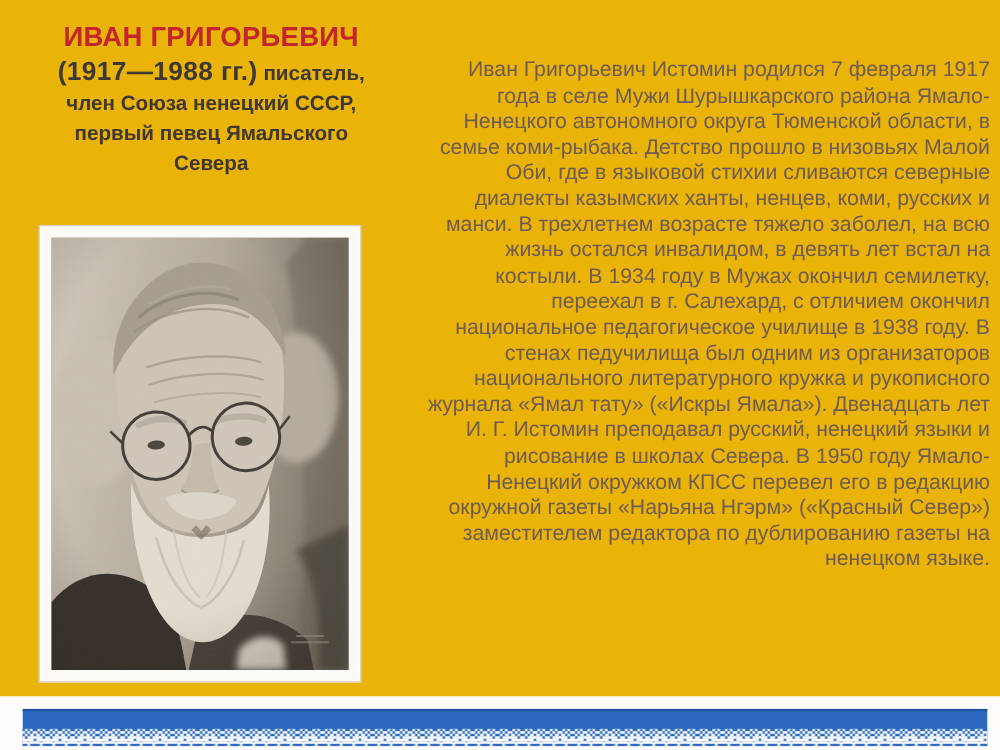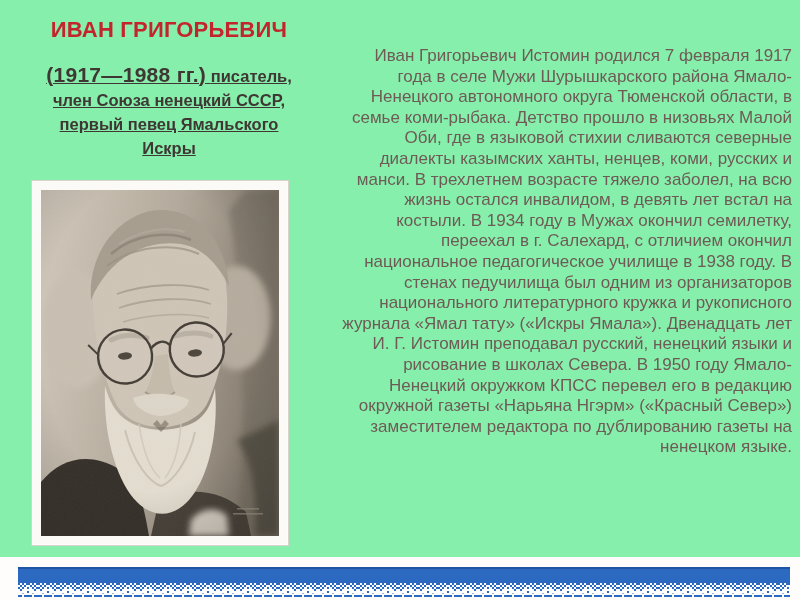--- a/index.html
+++ b/index.html
@@ -1,23 +1,23 @@
 <!DOCTYPE html>
 <html><head>
 <meta charset="utf-8">
 <style>
   html,body{margin:0;padding:0;}
   body{width:800px;height:600px;overflow:hidden;font-family:"Liberation Sans",sans-serif;}
 
-  .slide{position:relative;width:800px;height:600px;background:#86efac;}
+  .slide{position:relative;width:800px;height:600px;background:#eab308;}
 
   
   .left-panel{position:absolute;left:16px;top:16px;width:306px;text-align:center;}
   .main-title{color:#c2262c;font-weight:bold;font-size:22px;line-height:27px;letter-spacing:.2px;}
-  .subtitle{color:#3e3733;font-weight:bold;margin-top:20px;line-height:24px;font-size:16.5px;text-decoration:underline;}
+  .subtitle{color:#3e3733;font-weight:bold;margin-top:3px;line-height:24px;font-size:16.5px;}
   .years{font-size:21px;letter-spacing:.3px;}
   .role{font-size:16.5px;}
 
   
   .photo-frame{position:absolute;left:31px;top:180px;width:258px;height:366px;
     background:#fcfaf7;border:1px solid #d8d2cb;box-sizing:border-box;
     box-shadow:0 0 0 1px rgba(255,255,255,.6) inset;}
   .photo-inner{position:absolute;left:9px;top:9px;right:9px;bottom:9px;overflow:hidden;background:#b9b1a5;}
   .photo-inner svg{display:block;width:100%;height:100%;}
 
@@ -36,21 +36,21 @@
 <div class="slide">
 
   <div class="left-panel">
     <div class="main-title">
       <div>ИВАН ГРИГОРЬЕВИЧ</div>
     </div>
     <div class="subtitle">
       <div><span class="years">(1917—1988 гг.)</span> <span class="role">писатель,</span></div>
       <div>член Союза ненецкий СССР,</div>
       <div>первый певец Ямальского</div>
-      <div>Искры</div>
+      <div>Севера</div>
     </div>
   </div>
 
   <div class="photo-frame">
     <div class="photo-inner">
       <svg viewBox="0 0 238 346" preserveAspectRatio="none">
         <defs>
           <linearGradient id="bgGrad" x1="0" y1="0" x2="1" y2="0.25">
             <stop offset="0" stop-color="#d3cabd"></stop>
             <stop offset="0.55" stop-color="#b3aa9c"></stop>

